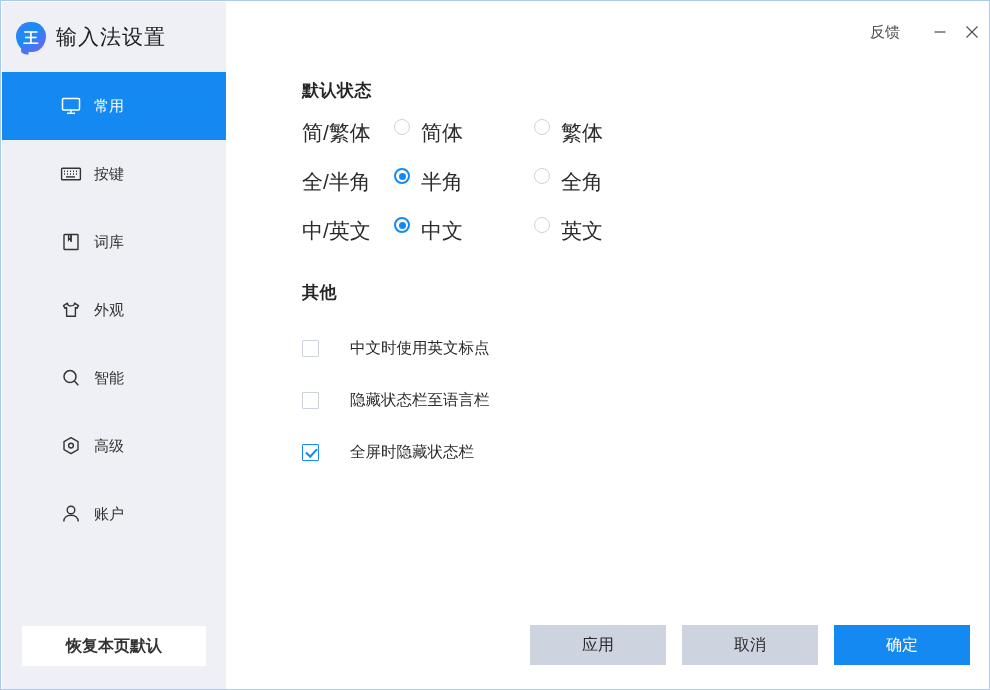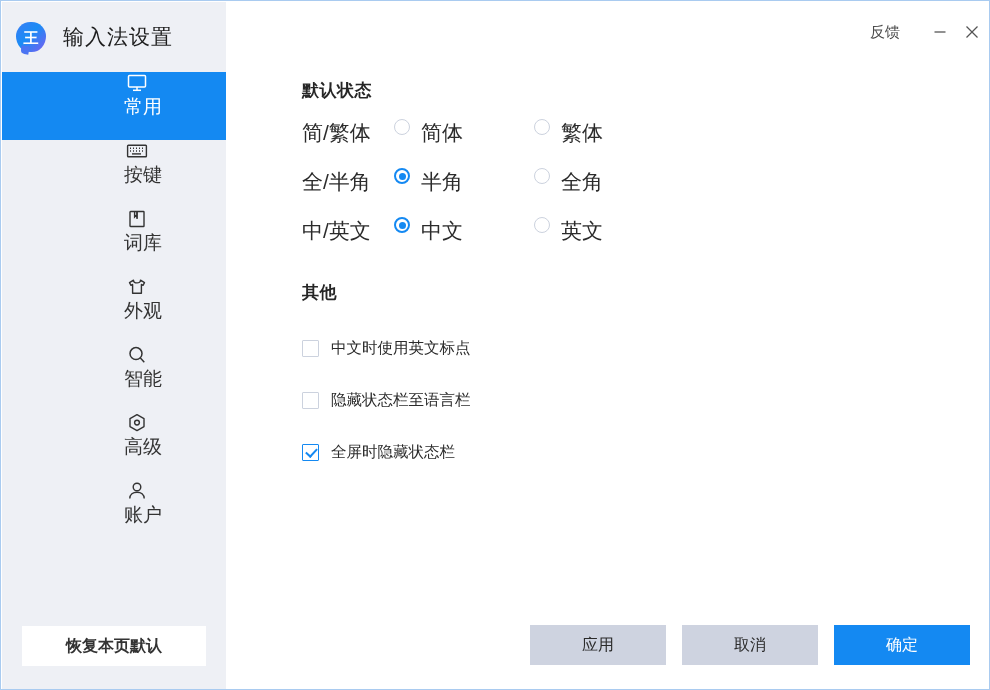--- a/index.html
+++ b/index.html
@@ -77,42 +77,41 @@
     display: flex;
     align-items: center;
     justify-content: center;
     color: #ffffff;
     font-size: 15px;
     font-weight: bold;
     line-height: 1;
     z-index: 2;
   }
   .app-title {
-    margin-left: 17px;
+    margin-left: 10px;
     font-size: 21px;
     color: #1c1c1c;
     letter-spacing: 1px;
     white-space: nowrap;
   }
   .nav {
     position: absolute;
     top: 70px;
     left: 0;
     width: 224px;
   }
   .nav-item {
     height: 68px;
     display: flex;
     align-items: center;
     padding-left: 58px;
     box-sizing: border-box;
     color: #333333;
-    font-size: 19px;
+    font-size: 15px;
     cursor: default;
-    flex-direction: column;
   }
   .nav-item.active {
     background: #1489f2;
     color: #ffffff;
   }
   .nav-item .nav-icon {
     width: 22px;
     height: 22px;
     margin-right: 12px;
     display: inline-flex;
@@ -243,20 +242,21 @@
 
   .check-row {
     position: absolute;
     left: 76px;
     height: 22px;
     display: flex;
     align-items: center;
     font-size: 15.5px;
     color: #2b2b2b;
     cursor: pointer;
+    gap: 19px;
   }
   .checkbox {
     width: 17px;
     height: 17px;
     border: 1.5px solid #ccd2de;
     background: #ffffff;
     box-sizing: border-box;
     margin-right: 12px;
     position: relative;
     flex: 0 0 auto;

